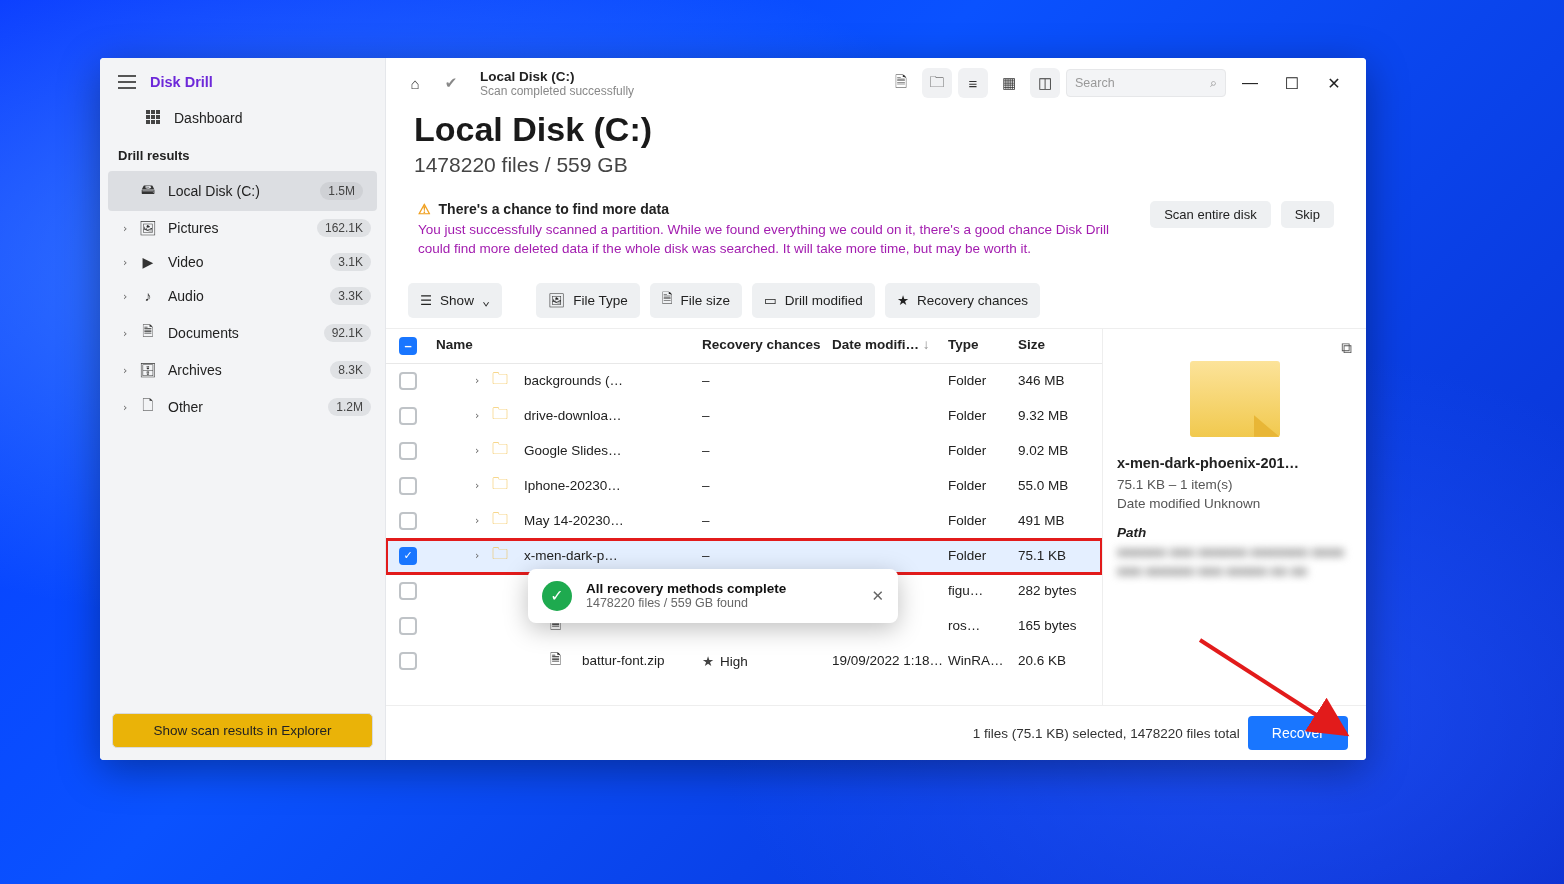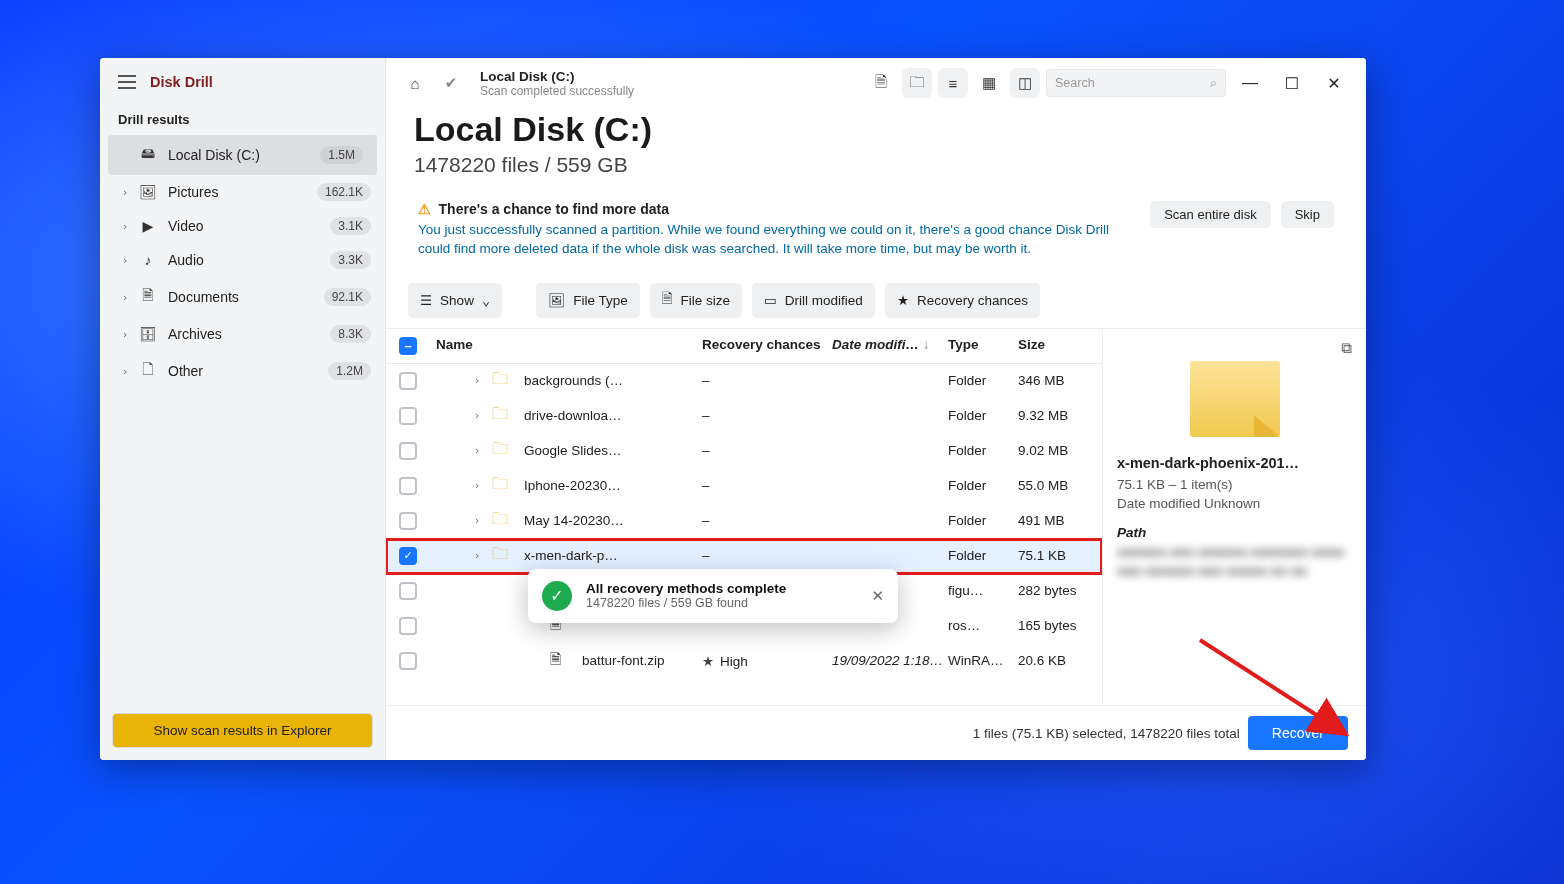--- a/index.html
+++ b/index.html
@@ -20,21 +20,21 @@
   background: #fff; border-radius: 4px; box-shadow: 0 10px 40px rgba(0,0,0,.35);
   display: flex; overflow: hidden;
 }
 .sidebar {
   width: 286px; background: #f3f4f6; border-right: 1px solid #e5e7eb;
   display: flex; flex-direction: column;
 }
 .sb-top { display:flex; align-items:center; padding: 16px 18px 10px 18px; gap:14px;}
 .hamburger { width:18px; height:14px; display:flex; flex-direction:column; justify-content:space-between; }
 .hamburger span { height:2px; background:#555; }
-.app-name { font-size: 14.5px; font-weight: 600; color:#7f1d1d; }
+.app-name { font-size: 14.5px; font-weight: 600; color:#6d28d9; }
 .dash-row { display:flex; align-items:center; gap:12px; padding: 10px 18px 10px 46px; font-size:14px; color:#222; }
 .dash-icon { width:16px; height:16px; display:grid; grid-template-columns:repeat(3,4px); grid-template-rows:repeat(3,4px); gap:1px;}
 .dash-icon i { background:#444; }
 .section-title { padding: 12px 18px 8px 18px; font-size:13px; font-weight:600; color:#222;}
 .sb-item { display:flex; align-items:center; padding: 8px 14px 8px 18px; font-size:14px; color:#222; cursor:pointer;}
 .sb-item.active { background:#dcdee2; border-radius:4px; margin:0 8px; padding-left:10px;}
 .sb-chevron { width:14px; text-align:center; color:#666; font-size:11px; margin-right:6px;}
 .sb-icon { width:20px; margin-right:10px; color:#333; display:flex; justify-content:center; }
 .sb-label { flex:1; }
 .sb-count { background:#dfe1e4; color:#444; font-size:12px; padding:2px 8px; border-radius:10px;}
@@ -42,40 +42,40 @@
 .sb-bottom { margin-top:auto; padding: 12px;}
 .sb-bottom button { width:100%; padding:9px; border:1px solid #d8dadd; background:#eab308; border-radius:5px; font-size:13.5px; color:#222; cursor:pointer;}
 .main { flex:1; display:flex; flex-direction:column; background:#fff;}
 .toolbar { display:flex; align-items:center; padding: 10px 14px 6px 14px; gap:6px; }
 .tb-icon { width:30px; height:30px; border-radius:6px; display:flex; align-items:center; justify-content:center; color:#333; font-size:15px; }
 .tb-icon.boxed { background:#f0f1f3; }
 .tb-breadcrumb { display:flex; flex-direction:column; margin-left:8px; margin-right:auto;}
 .tb-breadcrumb .line1 { font-size:13.5px; font-weight:600; color:#222;}
 .tb-breadcrumb .line2 { font-size:12px; color:#888;}
 .tb-right { display:flex; align-items:center; gap:6px;}
-.search { background:#f3f4f6; border:1px solid #e6e7e9; border-radius:4px; height:28px; width:180px; display:flex; align-items:center; padding:0 8px; font-size:12.5px; color:#999;}
+.search { background:#f3f4f6; border:1px solid #e6e7e9; border-radius:4px; height:28px; width:160px; display:flex; align-items:center; padding:0 8px; font-size:12.5px; color:#999;}
 .search span:last-child { margin-left:auto;}
 .winbtn { width:36px; height:28px; display:flex; align-items:center; justify-content:center; color:#222; }
 .header { padding: 6px 28px 8px 28px;}
 .header h1 { font-size: 34px; font-weight:600; color:#1a1a1a; }
 .header .sub { font-size: 21px; color:#444; margin-top:4px;}
 .notice { margin: 8px 22px; padding: 8px 10px; display:flex; align-items:flex-start; gap:10px;}
 .notice-left { flex:1;}
 .notice-title { font-weight:600; font-size:14px; color:#222; display:flex; align-items:center; gap:8px;}
-.notice-body { font-size:13.5px; color:#0369a1; margin-top:4px; line-height:1.4;}
+.notice-body { font-size:13.5px; color:#a21caf; margin-top:4px; line-height:1.4;}
 .notice-btn { padding:6px 14px; background:#eef0f2; border:none; border-radius:5px; font-size:13px; color:#222; cursor:pointer;}
 .filters { display:flex; gap:10px; padding: 8px 22px 10px 22px;}
 .filter { background:#eef0f2; border-radius:5px; padding:6px 12px; font-size:13.5px; color:#222; display:flex; align-items:center; gap:8px;}
 .content { flex:1; display:flex; border-top:1px solid #eee; overflow:hidden;}
 .table { flex:1; display:flex; flex-direction:column; overflow:hidden; position:relative;}
 .thead { display:flex; border-bottom:1px solid #e8e8e8; padding: 8px 0; font-size:13.5px; font-weight:600; color:#222;}
 .col-chk { width:44px; display:flex; justify-content:center; align-items:center;}
 .col-name { flex:1; padding-left:6px;}
 .col-rec { width:130px;}
-.col-date { width:116px;font-style:italic;}
+.col-date { width:116px;}
 .col-type { width:70px;}
 .col-size { width:84px;}
 .chkbox { width:18px; height:18px; border:2px solid #bfc3c7; border-radius:4px; background:#fff; display:flex; align-items:center; justify-content:center;}
 .chkbox.checked { background:#1976ff; border-color:#1976ff; color:#fff; font-size:11px;}
 .chkbox.header-chk { background:#1976ff; border-color:#1976ff; color:#fff; font-size:13px; font-weight:bold;}
 .tbody { flex:1; overflow:hidden;}
 .row { display:flex; align-items:center; height:35px; font-size:13.5px; color:#222; border-bottom:1px solid transparent;}
 .row.selected { background:#e4efff;}
 .row.highlighted { outline:3px solid #e21b1b; outline-offset:-2px;}
 .expand { width:30px; text-align:center; color:#666; font-size:11px;}
@@ -109,20 +109,34 @@
 
   <div class="sidebar">
     <div class="sb-top">
       <div class="hamburger">
           <span></span>
           <span></span>
           <span></span>
         </div>
       <div class="app-name">Disk Drill</div>
     </div>
+    <div class="dash-row">
+      <div class="dash-icon">
+          <i></i>
+          <i></i>
+          <i></i>
+          <i></i>
+          <i></i>
+          <i></i>
+          <i></i>
+          <i></i>
+          <i></i>
+        </div>
+      <span>Dashboard</span>
+    </div>
     <div class="section-title">Drill results</div>
     <div id="sb-items">
         <div class="sb-item active">
           <span class="sb-chevron"></span>
           <span class="sb-icon">🖴</span>
           <span class="sb-label">Local Disk (C:)</span>
           <span class="sb-count">1.5M</span>
         </div>
         <div class="sb-item">
           <span class="sb-chevron chev">›</span>

